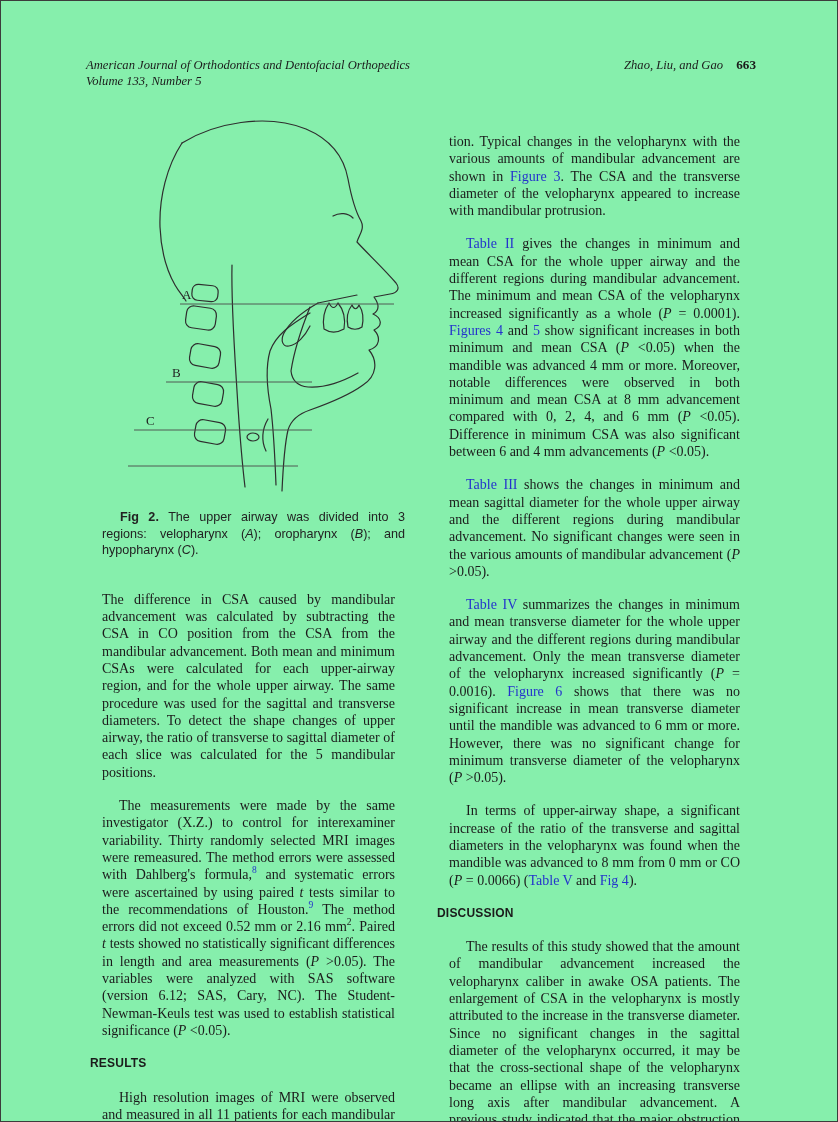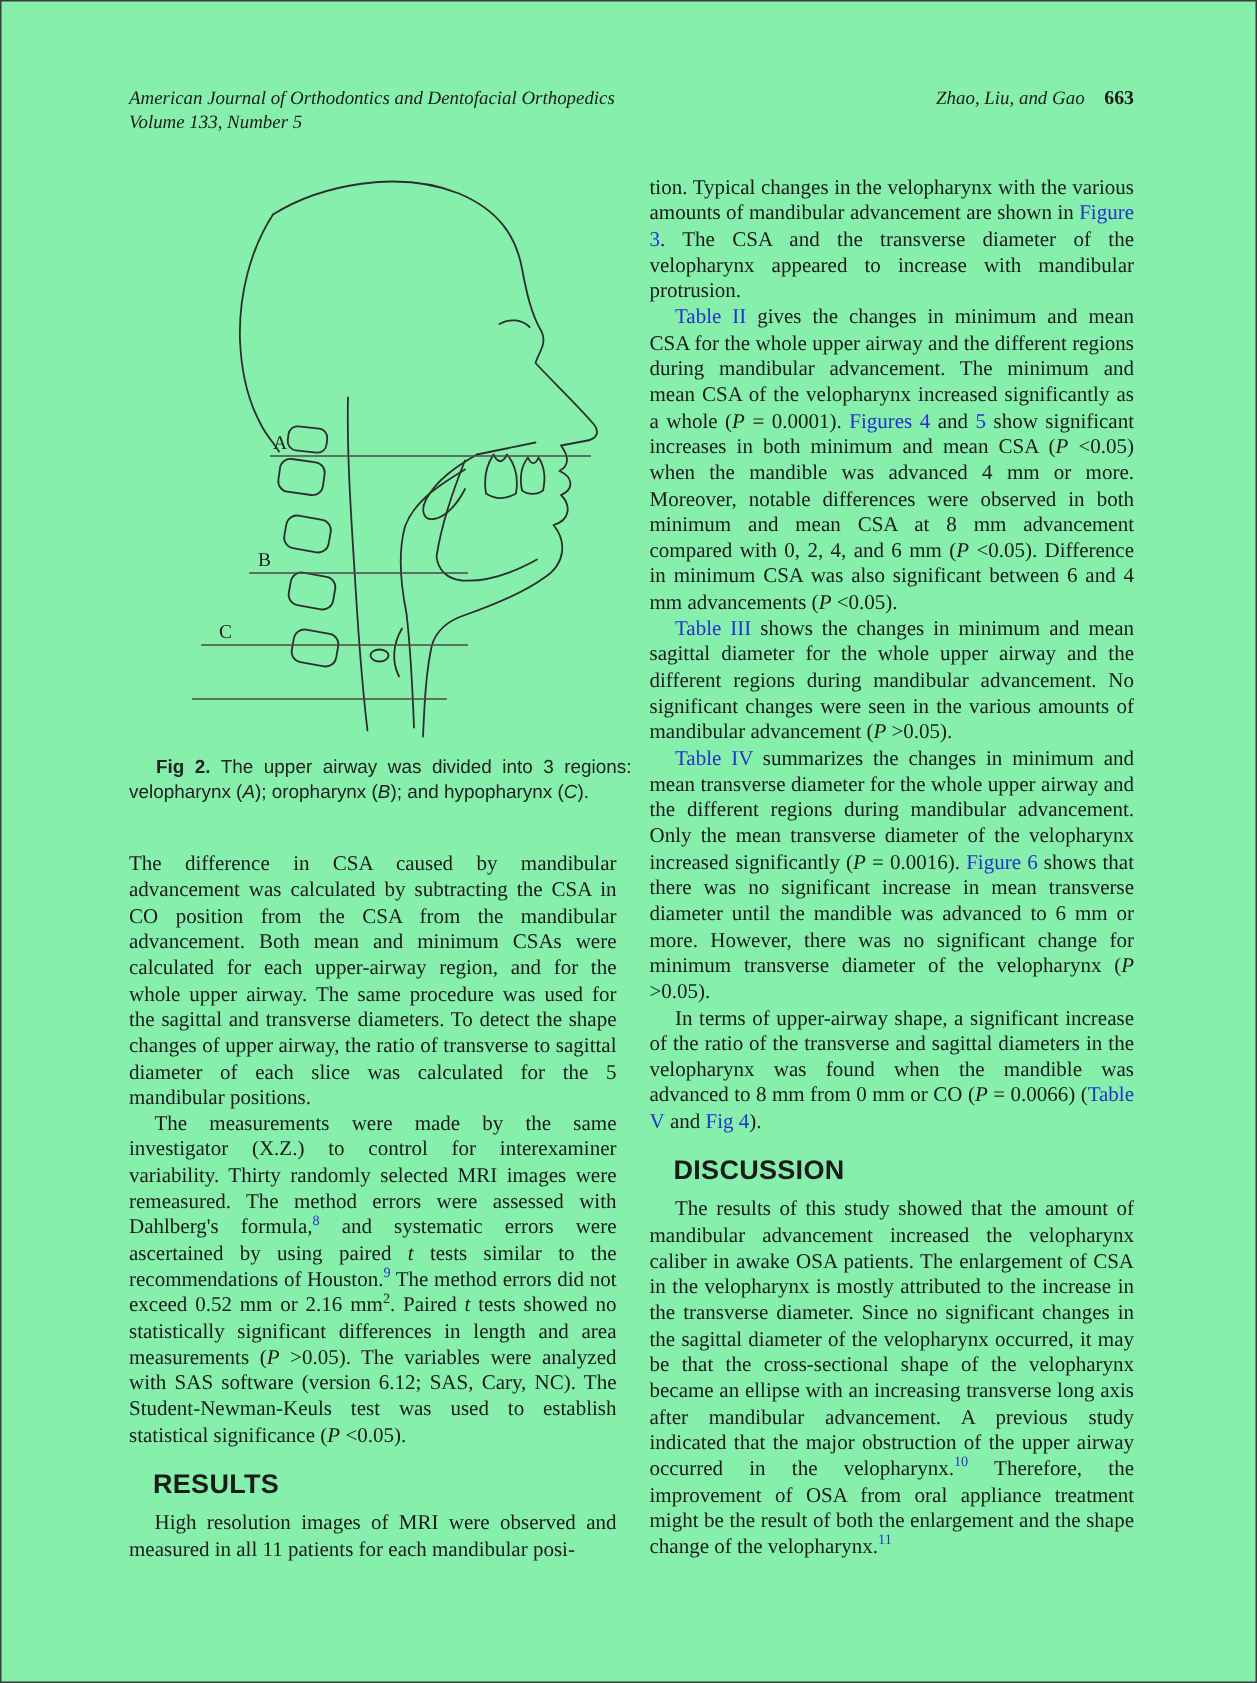--- a/index.html
+++ b/index.html
@@ -12,29 +12,29 @@
     position:absolute; top:56px; left:85px; right:81px;
     display:flex; justify-content:space-between; align-items:flex-start;
     font-size:12.6px; line-height:16px; font-style:italic;
   }
   .pageno { font-style:normal; font-weight:bold; font-size:13.2px; margin-left:10px;text-align:right; }
   .columns {
     position:absolute; top:116px; left:85px; right:81px;
     display:flex; gap:22px;
   }
   .col { width:325px; font-size:14px; line-height:17.3px; text-align:justify; }
-  p.para { margin:0; }
+  p.para { margin:16px; }
   p.ind { text-indent:17px; }
   .lnk { color:var(--link,#2433cc); cursor:pointer; }
   .it { font-style:italic; }
   .bd { font-weight:bold;padding-left:18px; }
   sup { font-size:9.5px; line-height:0; vertical-align:super; }
   .section-heading {
     font-family:"Liberation Sans", sans-serif; font-weight:bold;
-    font-size:18px; letter-spacing:.2px; text-align:left; margin:15px 0 9px 16px;
+    font-size:12px; letter-spacing:.2px; text-align:left; margin:15px 0 9px 4px;
   }
   .figure-wrap { width:335px; }
   .anatomy { display:block; }
   .anatomy .outline { fill:none; stroke:#2e2e2e; stroke-width:1.2; stroke-linecap:round; stroke-linejoin:round; }
   .anatomy .refline { stroke:#4a4a4a; stroke-width:0.9; }
   .anatomy .rlabel { font:13px "Liberation Serif", serif; fill:#1f1f1f; stroke:none; }
   .caption {
     font-family:"Liberation Sans", sans-serif; font-size:12.6px;
     line-height:16.6px; margin-top:10px; color:#222; text-align:justify;
   }

